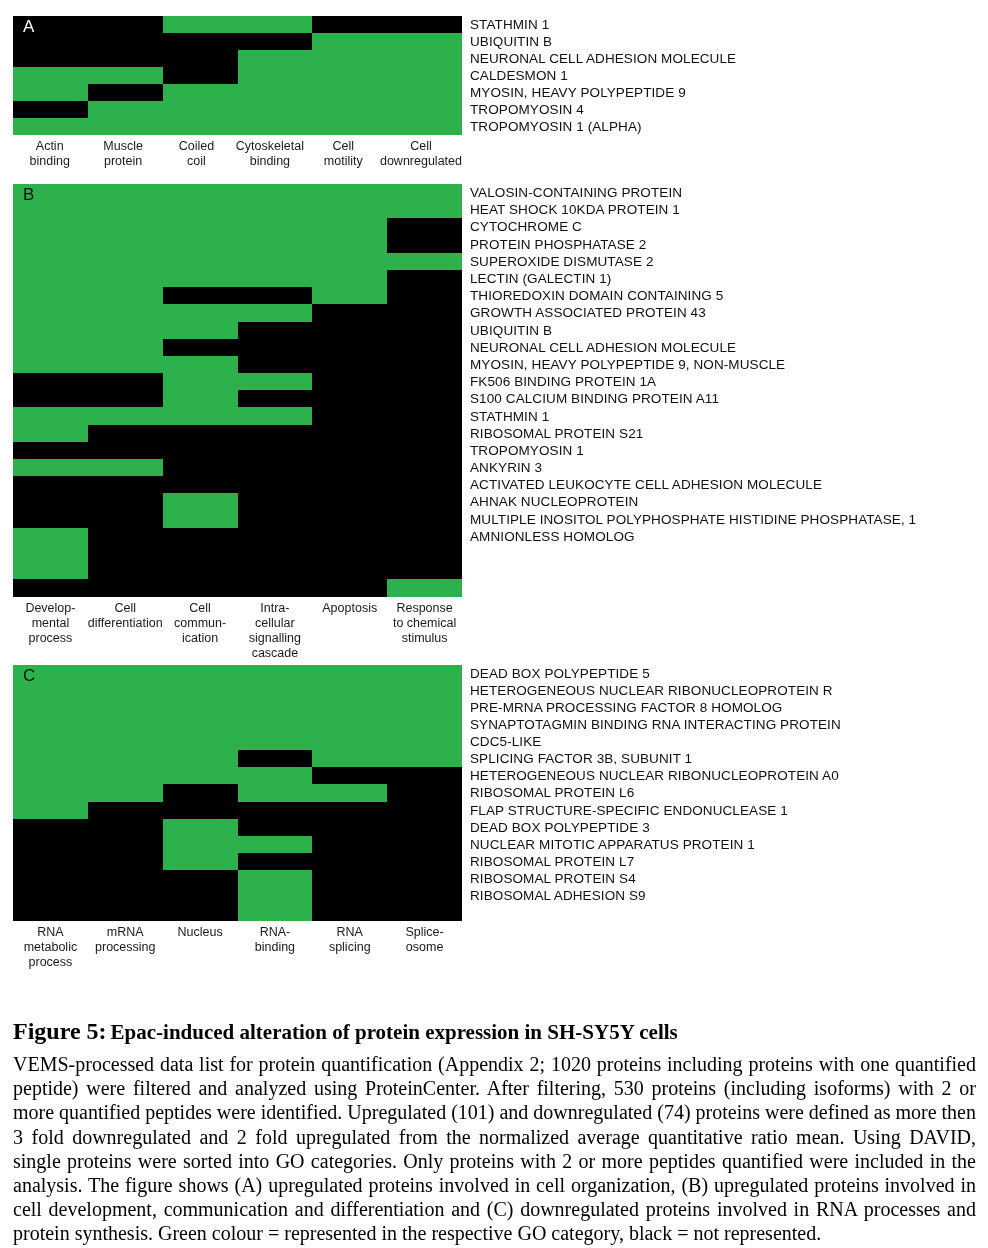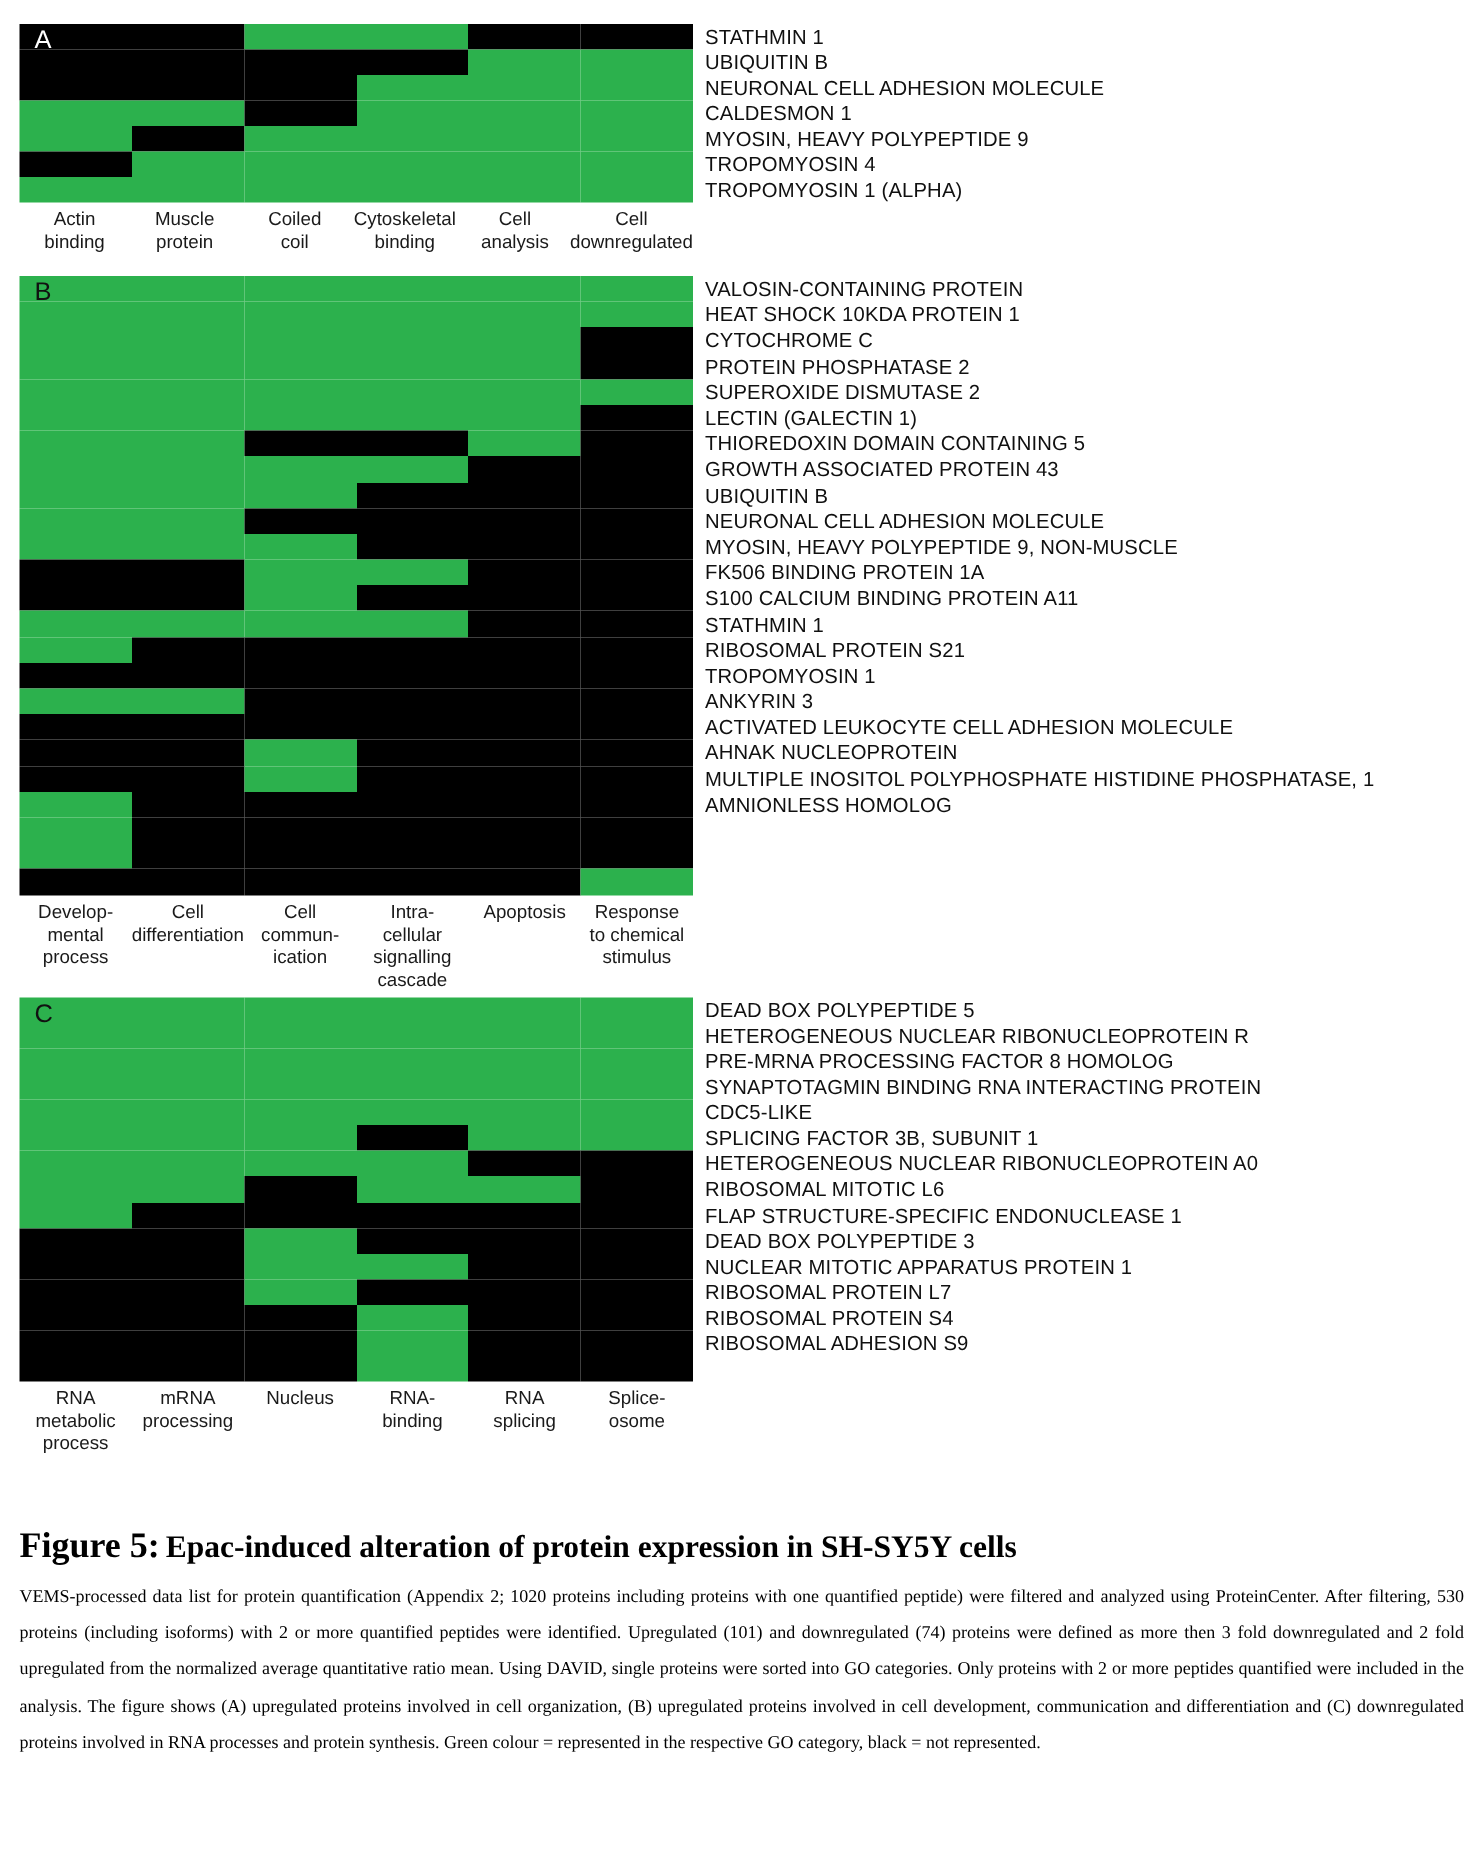--- a/index.html
+++ b/index.html
@@ -22,21 +22,21 @@
   .col-label{text-align:center;font-size:12.5px;line-height:15px;color:#1a1a1a;}
 
   .protein-list{position:absolute;left:470px;top:0;}
   .protein{height:var(--rh);display:flex;align-items:center;white-space:nowrap;
         font-size:13.5px;color:#101010;letter-spacing:0.1px;}
 
   .caption{position:absolute;left:13px;top:1018px;width:963px;color:#000;}
   .caption-title{font-family:"Liberation Serif",serif;font-weight:bold;}
   .fig-num{font-size:24px;}
   .fig-title{font-size:21px;}
-  .caption-body{margin:7px 0 0 0;font-family:"Liberation Serif",serif;font-size:12px;
+  .caption-body{margin:7px 0 0 0;font-family:"Liberation Serif",serif;font-size:20px;
         line-height:24.2px;text-align:justify;}
 </style>
 </head>
 <body>
 
 <div class="page">
 
   <section class="panel" id="panelA">
     <div class="grid">
       <span class="panel-letter" style="color: rgb(255, 255, 255);">A</span>
@@ -95,21 +95,21 @@
         <div class="col-label">
           <div>Coiled</div>
           <div>coil</div>
         </div>
         <div class="col-label">
           <div>Cytoskeletal</div>
           <div>binding</div>
         </div>
         <div class="col-label">
           <div>Cell</div>
-          <div>analysis</div>
+          <div>motility</div>
         </div>
         <div class="col-label">
           <div>Cell</div>
           <div>downregulated</div>
         </div>
       </div>
     <div class="protein-list">
         <div class="protein">STATHMIN 1</div>
         <div class="protein">UBIQUITIN B</div>
         <div class="protein">NEURONAL CELL ADHESION MOLECULE</div>
@@ -443,21 +443,21 @@
         </div>
       </div>
     <div class="protein-list">
         <div class="protein">DEAD BOX POLYPEPTIDE 5</div>
         <div class="protein">HETEROGENEOUS NUCLEAR RIBONUCLEOPROTEIN R</div>
         <div class="protein">PRE-MRNA PROCESSING FACTOR 8 HOMOLOG</div>
         <div class="protein">SYNAPTOTAGMIN BINDING RNA INTERACTING PROTEIN</div>
         <div class="protein">CDC5-LIKE</div>
         <div class="protein">SPLICING FACTOR 3B, SUBUNIT 1</div>
         <div class="protein">HETEROGENEOUS NUCLEAR RIBONUCLEOPROTEIN A0</div>
-        <div class="protein">RIBOSOMAL MITOTIC L6</div>
+        <div class="protein">RIBOSOMAL PROTEIN L6</div>
         <div class="protein">FLAP STRUCTURE-SPECIFIC ENDONUCLEASE 1</div>
         <div class="protein">DEAD BOX POLYPEPTIDE 3</div>
         <div class="protein">NUCLEAR MITOTIC APPARATUS PROTEIN 1</div>
         <div class="protein">RIBOSOMAL PROTEIN L7</div>
         <div class="protein">RIBOSOMAL PROTEIN S4</div>
         <div class="protein">RIBOSOMAL ADHESION S9</div>
       </div>
   </section>
 
   <div class="caption">

